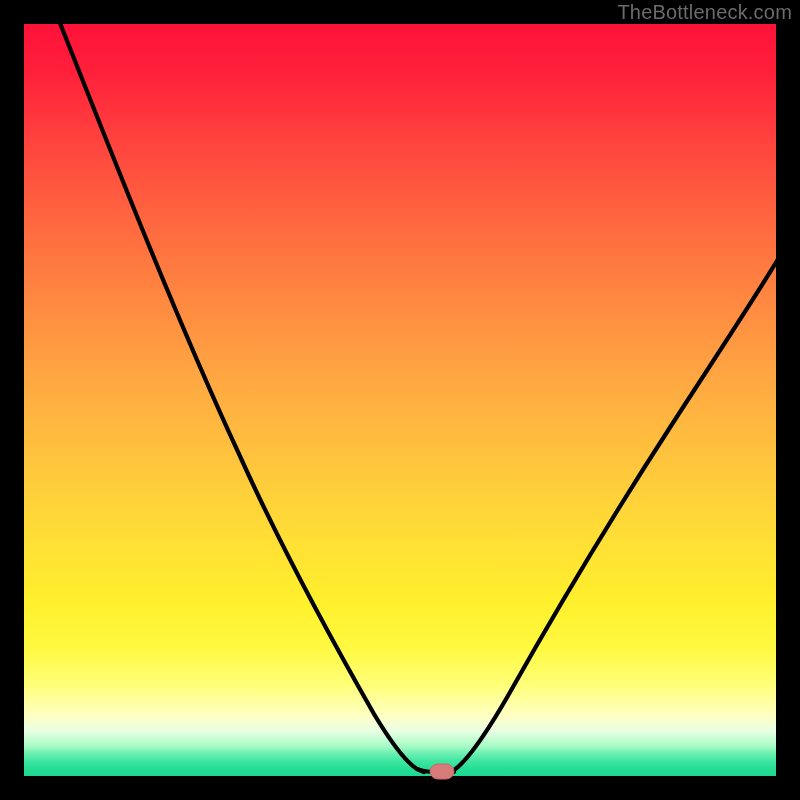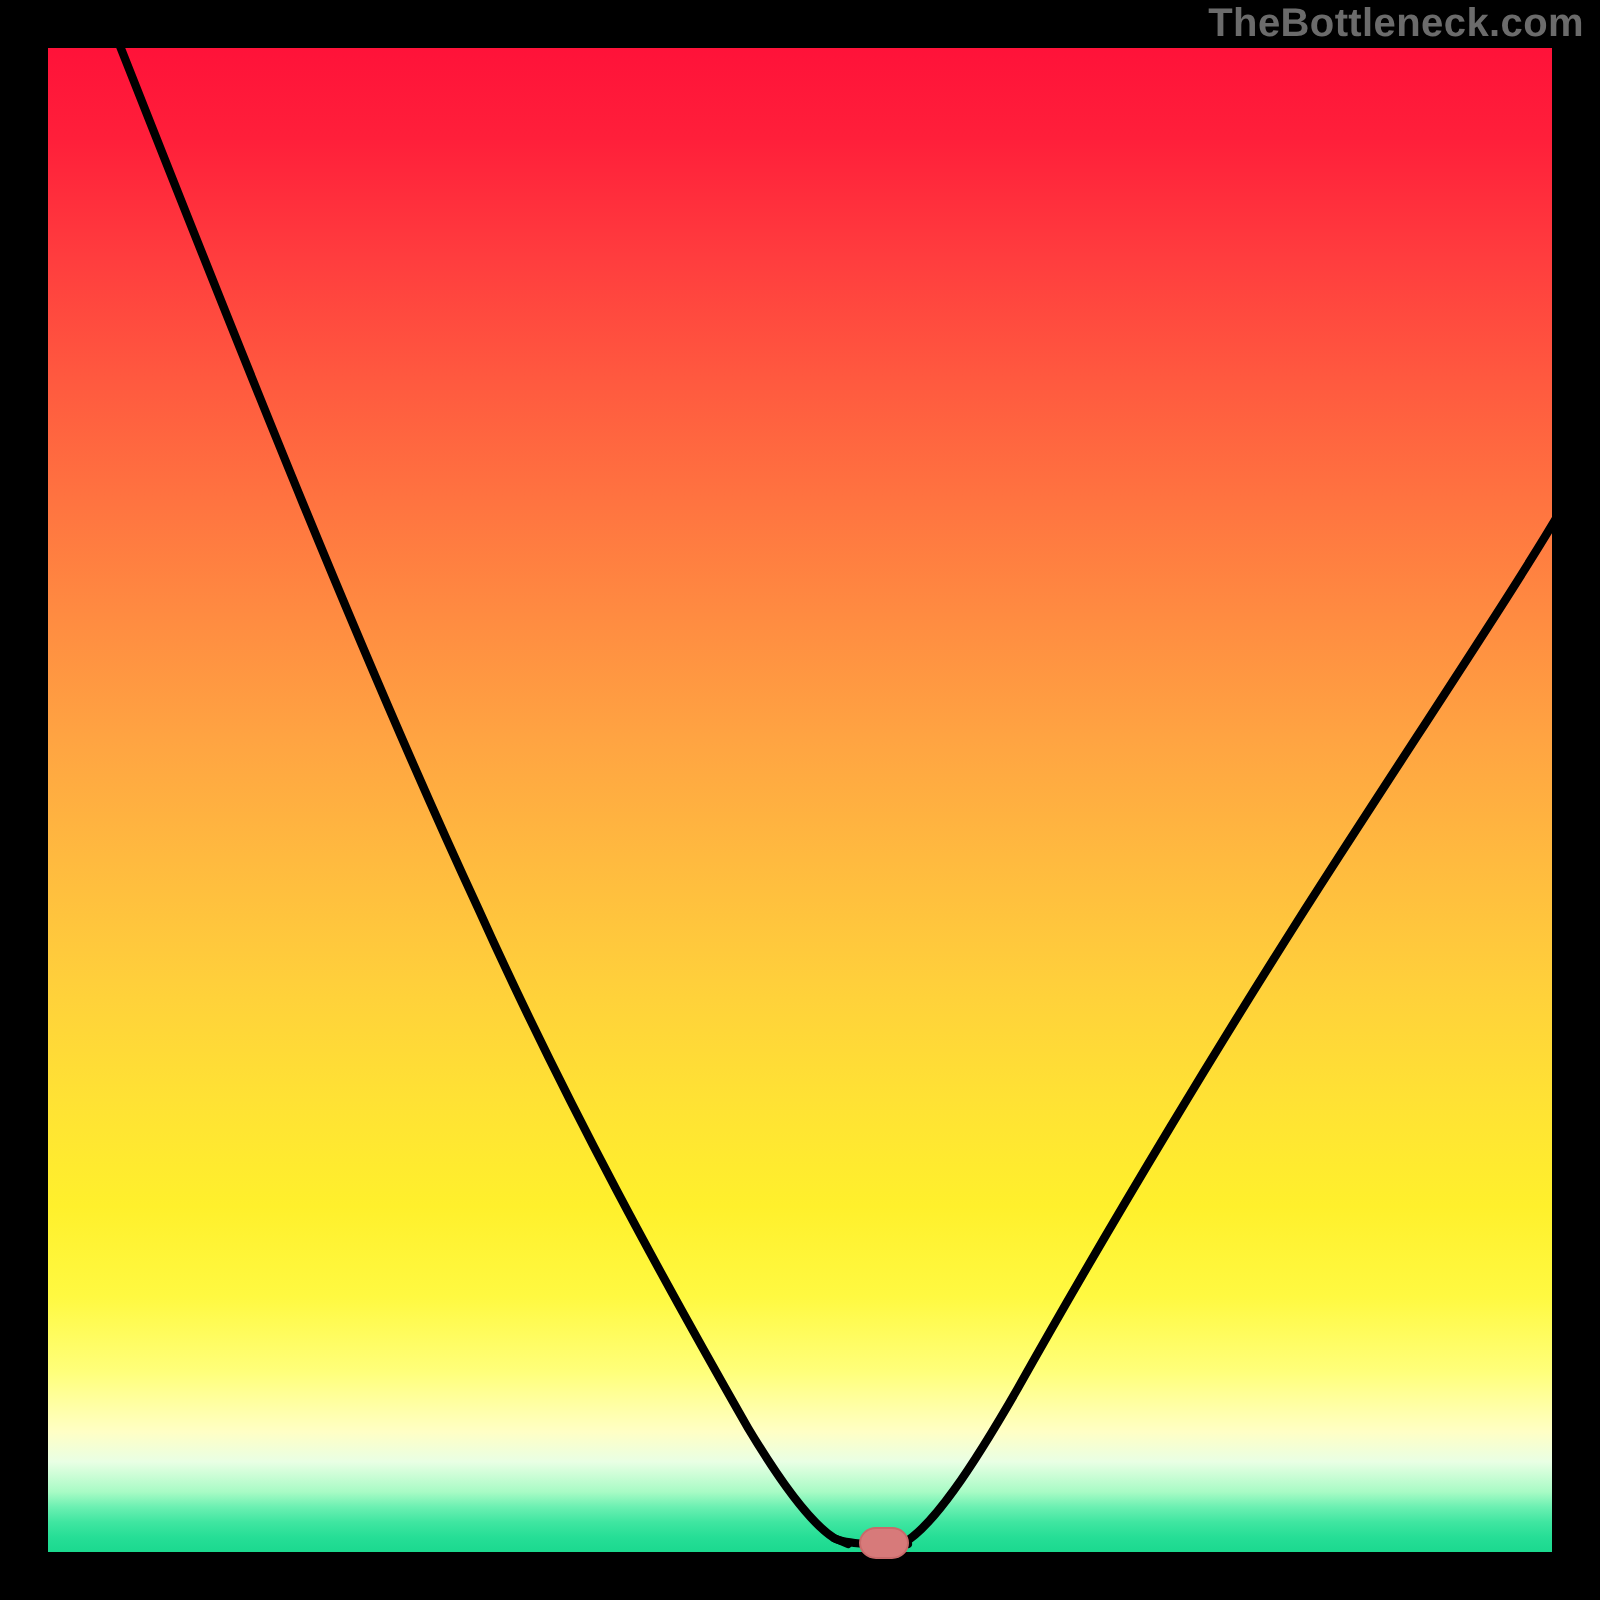--- a/index.html
+++ b/index.html
@@ -48,21 +48,21 @@
       #26de96 99%,
       #1bd98f 100%
     );
   }
   .watermark {
     position: absolute;
     top: 1px;
     right: 8px;
     color: #6b6b6b;
     font-size: 20px;
-    font-weight: 700;
+    font-weight: 400;
     letter-spacing: 0.2px;
     user-select: none;
   }
   svg.curve {
     position: absolute;
     left: 24px;
     top: 24px;
     width: 752px;
     height: 752px;
     overflow: visible;

